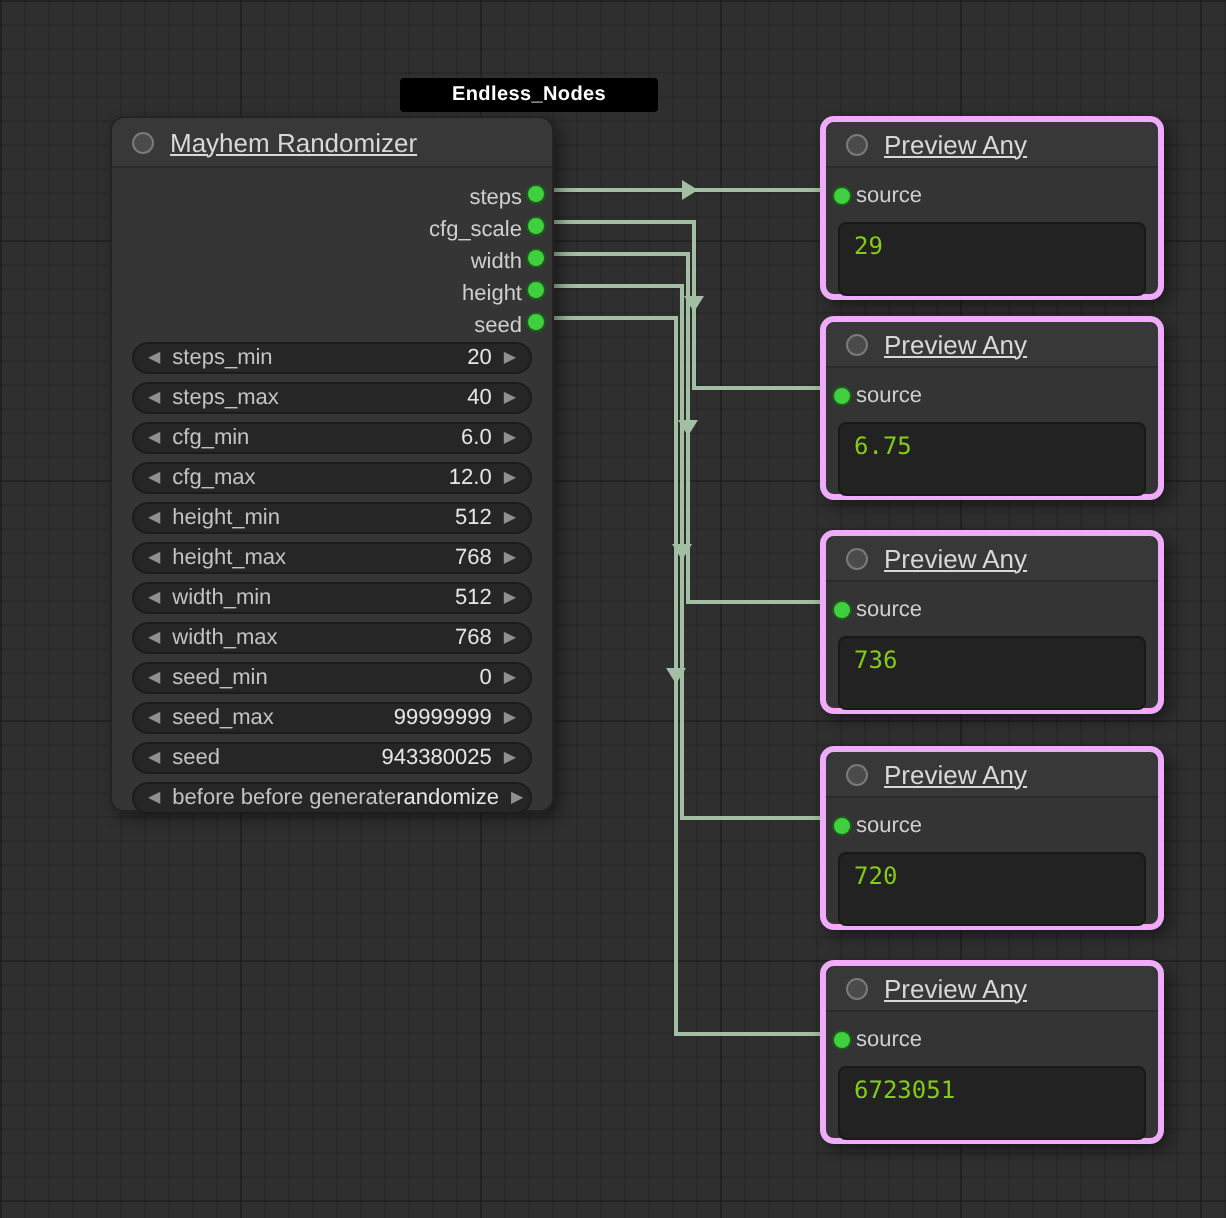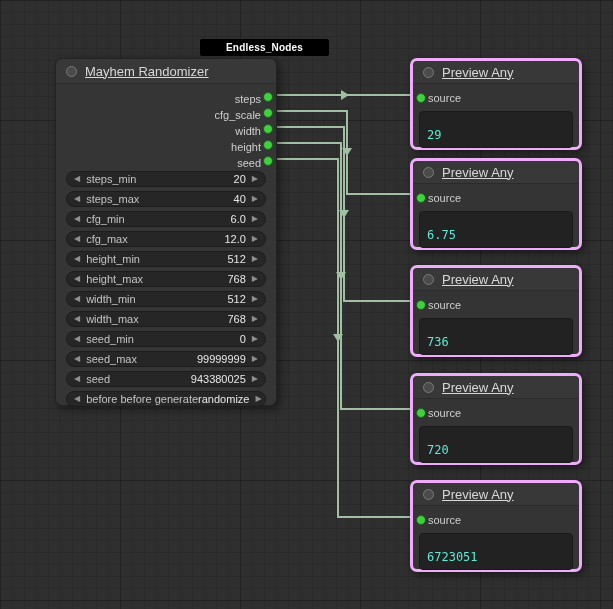--- a/index.html
+++ b/index.html
@@ -59,22 +59,22 @@
   .w-value{color:#e6e6e6;font-size:11px;margin-right:6px;white-space:nowrap;}
   .preview{position:absolute;z-index:2;width:172px;height:92px;background:#343434;
     border:3px solid #f0abfc;border-radius:7px;
     box-shadow:3px 3px 8px rgba(0,0,0,0.45);box-sizing:border-box;}
   .preview .node-header{height:22px;}
   .src-row{position:relative;height:14px;margin-top:7px;display:flex;align-items:center;padding-left:15px;}
   .src-label{color:#cfcfcf;font-size:11px;}
   .value-box{
     position:absolute;left:6px;right:6px;top:50px;height:37px;
     background:#222222;border:1px solid #191919;border-radius:4px;
-    color:#5eead4;font-size:12px;font-family:"DejaVu Sans Mono", monospace;
-    padding:16px 7px;box-sizing:border-box;overflow:hidden;
+    color:#84cc16;font-size:12px;font-family:"DejaVu Sans Mono", monospace;
+    padding:4px 7px;box-sizing:border-box;overflow:hidden;
   }
 </style>
 </head>
 <body>
 
 <svg class="wires" width="613" height="609">
   <g stroke="#a3bfa3" stroke-width="2" fill="none">
     <path d="M270,95 L417,95"></path>
     <path d="M270,111 L347,111 L347,194 L417,194"></path>
     <path d="M270,127 L344,127 L344,301 L417,301"></path>

